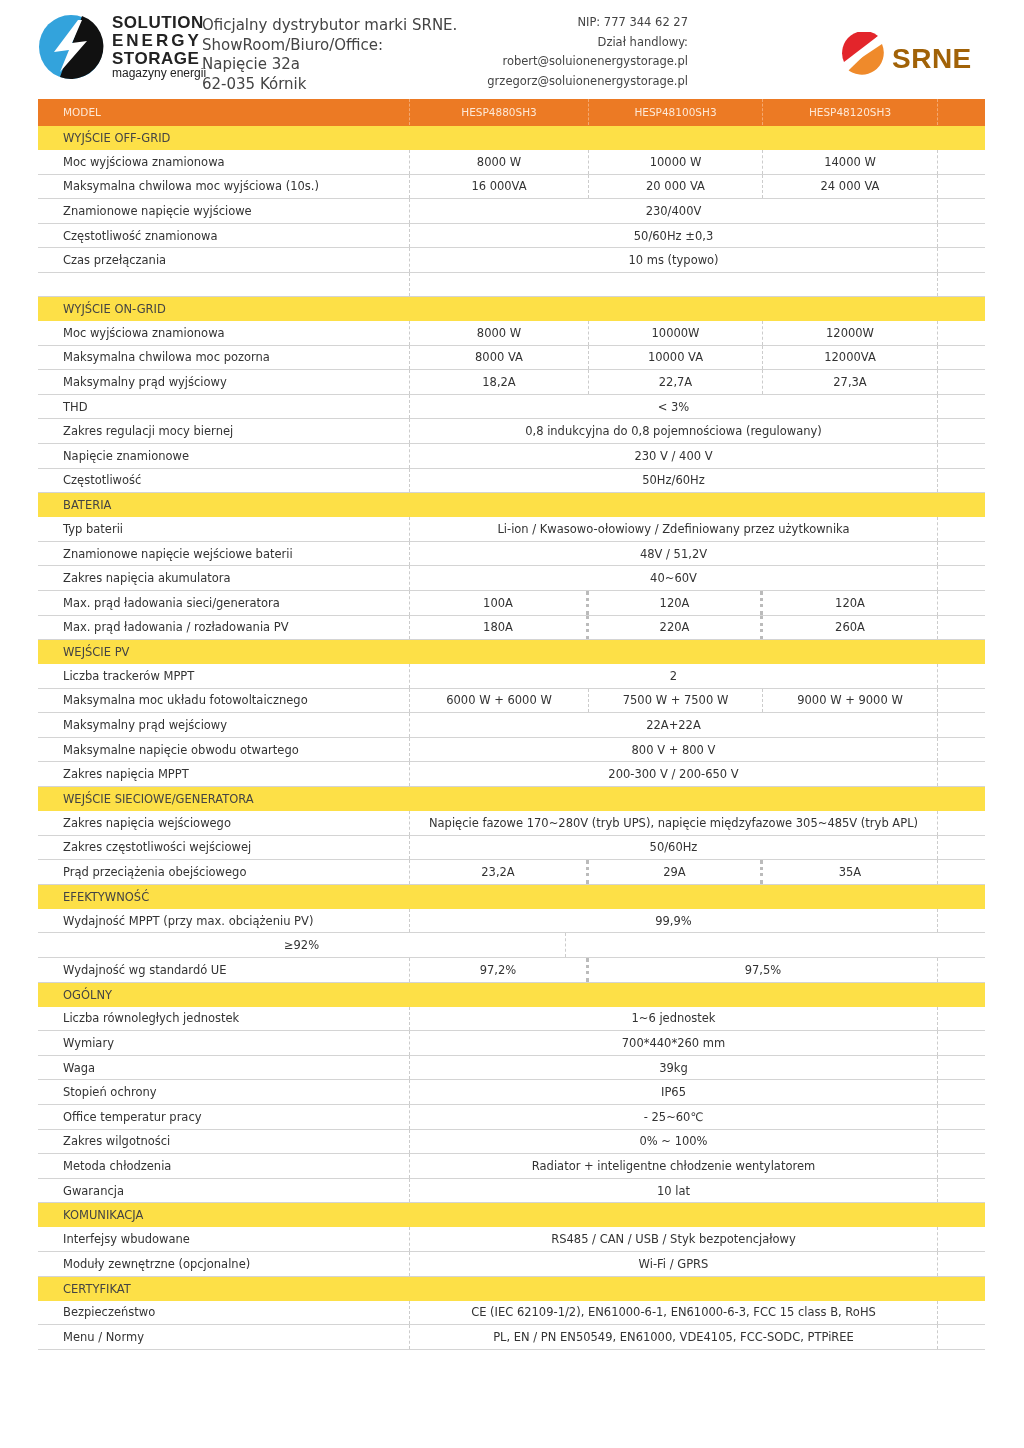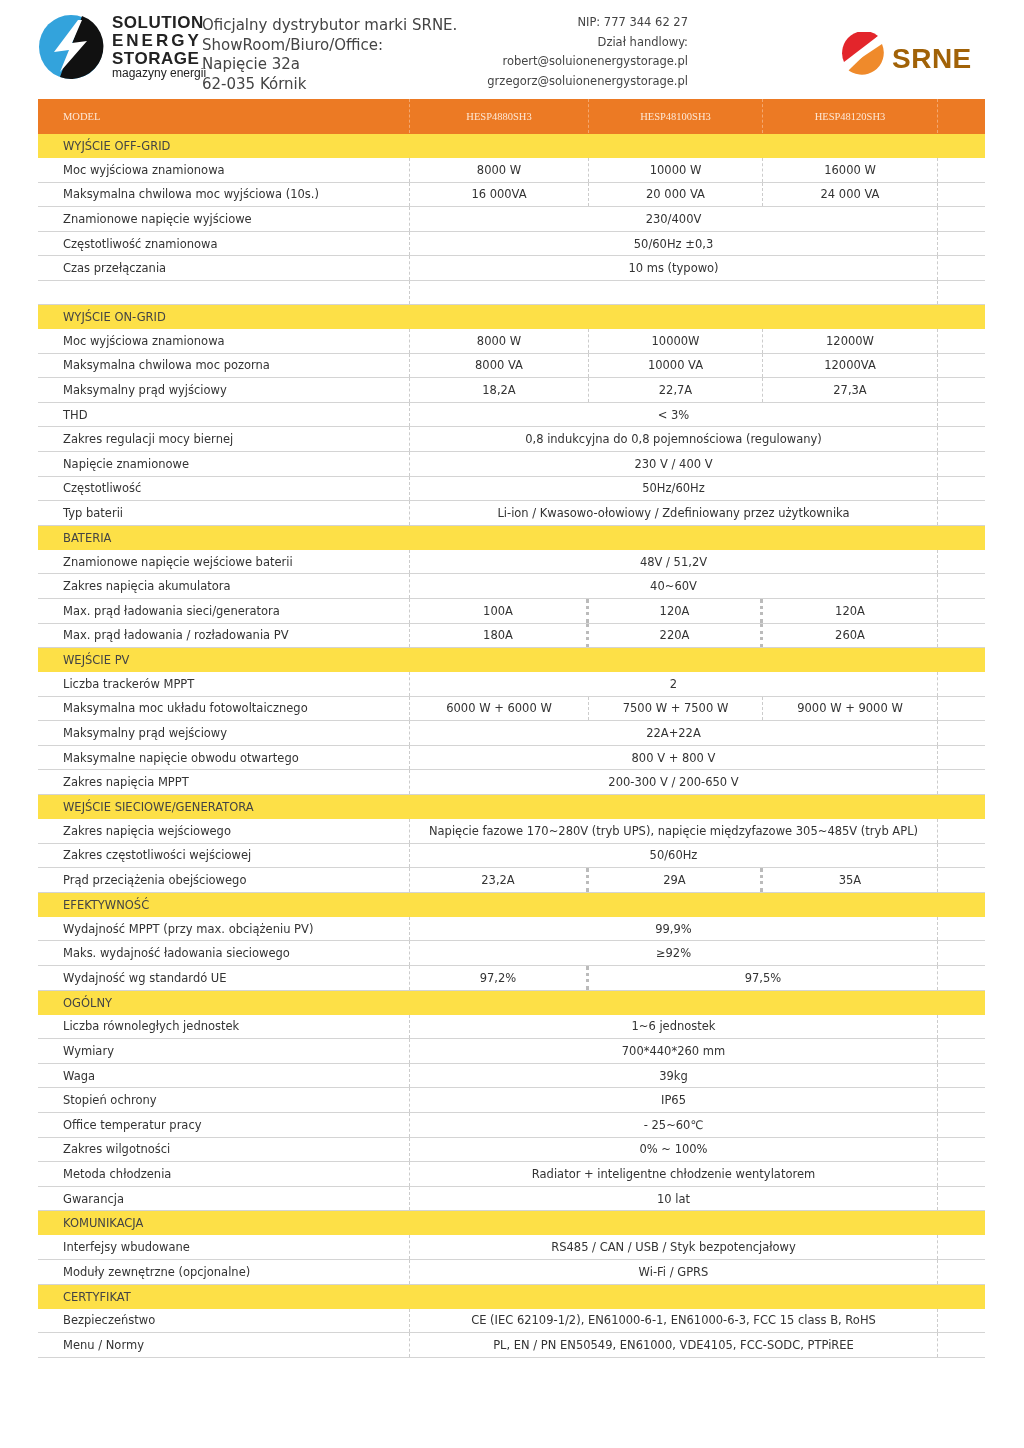--- a/index.html
+++ b/index.html
@@ -9,21 +9,21 @@
   .brand { position: absolute; left: 112px; top: 14px; font-family: "Liberation Sans", sans-serif; color: #222; }
   .brand .big { font-size: 17px; line-height: 18px; letter-spacing: 0.5px; font-weight: bold; }
   .brand .small { font-size: 12px; line-height: 10px; }
   .addr { position: absolute; left: 202px; top: 16px; font-size: 15px; line-height: 19.5px; color: #444; }
   .contact { position: absolute; right: 336px; top: 13px; font-size: 11.5px; line-height: 19.5px; color: #444; text-align: right; }
   .srne { position: absolute; left: 840px; top: 32px; width: 145px; height: 50px; }
   .srne-text { position: absolute; left: 52px; top: 11px; font-family: "Liberation Sans", sans-serif; font-weight: bold; font-size: 28px; color: #a16207; letter-spacing: 0.5px; }
 
   .table { position: absolute; left: 38px; top: 99px; width: 947px; }
   .row { position: relative; display: flex; width: 947px; font-size: 11.5px; border-bottom: 1px solid #d4d4d4; }
-  .row.model { background: #ec7a24; color: #fde8d6; height: 35px; border-bottom: 1px solid #ec7a24; font-family: Liberation Serif, serif; }
+  .row.model { background: #ec7a24; color: #fde8d6; height: 27px; border-bottom: 1px solid #ec7a24; }
   .row.section { background: #fde047; color: #444; height: 24px; border-bottom: none; }
   .row.data { height: 24.6px; }
   .row.blank { height: 24px; }
   .c0 { width: 372px; padding-left: 25px; display: flex; align-items: center; border-right: 1px dashed #ccc; }
   .c-all { width: 528px; display: flex; align-items: center; justify-content: center; border-right: 1px dashed #ccc; }
   .c1 { width: 179px; display: flex; align-items: center; justify-content: center; border-right: 1px dashed #ccc; }
   .c2 { width: 174px; display: flex; align-items: center; justify-content: center; border-right: 1px dashed #ccc; }
   .c3 { width: 175px; display: flex; align-items: center; justify-content: center; border-right: 1px dashed #ccc; }
   .c23 { width: 349px; display: flex; align-items: center; justify-content: center; border-right: 1px dashed #ccc; }
   .c-end { flex: 1; }
@@ -78,21 +78,21 @@
     <div class="c3">HESP48120SH3</div>
     <div class="c-end"></div>
   </div>
 <div class="row section">
       <div class="c0">WYJŚCIE OFF-GRID</div>
     </div>
     <div class="row data">
       <div class="c0">Moc wyjściowa znamionowa</div>
       <div class="c1">8000 W</div>
       <div class="c2">10000 W</div>
-      <div class="c3">16000 W</div>
+      <div class="c3">14000 W</div>
       <div class="c-end"></div>
     </div>
     <div class="row data">
       <div class="c0">Maksymalna chwilowa moc wyjściowa (10s.)</div>
       <div class="c1">16 000VA</div>
       <div class="c2">20 000 VA</div>
       <div class="c3">24 000 VA</div>
       <div class="c-end"></div>
     </div>
     <div class="row data">
@@ -152,27 +152,27 @@
     <div class="row data">
       <div class="c0">Napięcie znamionowe</div>
       <div class="c-all">230 V  / 400 V</div>
       <div class="c-end"></div>
     </div>
     <div class="row data">
       <div class="c0">Częstotliwość</div>
       <div class="c-all">50Hz/60Hz</div>
       <div class="c-end"></div>
     </div>
+    <div class="row section">
+      <div class="c0">BATERIA</div>
+    </div>
     <div class="row data">
       <div class="c0">Typ baterii</div>
       <div class="c-all">Li-ion / Kwasowo-ołowiowy / Zdefiniowany przez użytkownika</div>
       <div class="c-end"></div>
-    </div>
-    <div class="row section">
-      <div class="c0">BATERIA</div>
     </div>
     <div class="row data">
       <div class="c0">Znamionowe napięcie wejściowe baterii</div>
       <div class="c-all">48V / 51,2V</div>
       <div class="c-end"></div>
     </div>
     <div class="row data">
       <div class="c0">Zakres napięcia akumulatora</div>
       <div class="c-all">40~60V</div>
       <div class="c-end"></div>
@@ -243,21 +243,20 @@
     </div>
     <div class="row section">
       <div class="c0">EFEKTYWNOŚĆ</div>
     </div>
     <div class="row data">
       <div class="c0">Wydajność MPPT (przy max. obciążeniu PV)</div>
       <div class="c-all">99,9%</div>
       <div class="c-end"></div>
     </div>
     <div class="row data">
-      <div class="c0">Maks. wydajność ładowania sieciowego</div>
       <div class="c-all">≥92%</div>
       <div class="c-end"></div>
     </div>
     <div class="row data">
       <div class="c0">Wydajność wg standardó UE</div>
       <div class="c1 thick-r">97,2%</div>
       <div class="c23">97,5%</div>
       <div class="c-end"></div>
     </div>
     <div class="row section">

